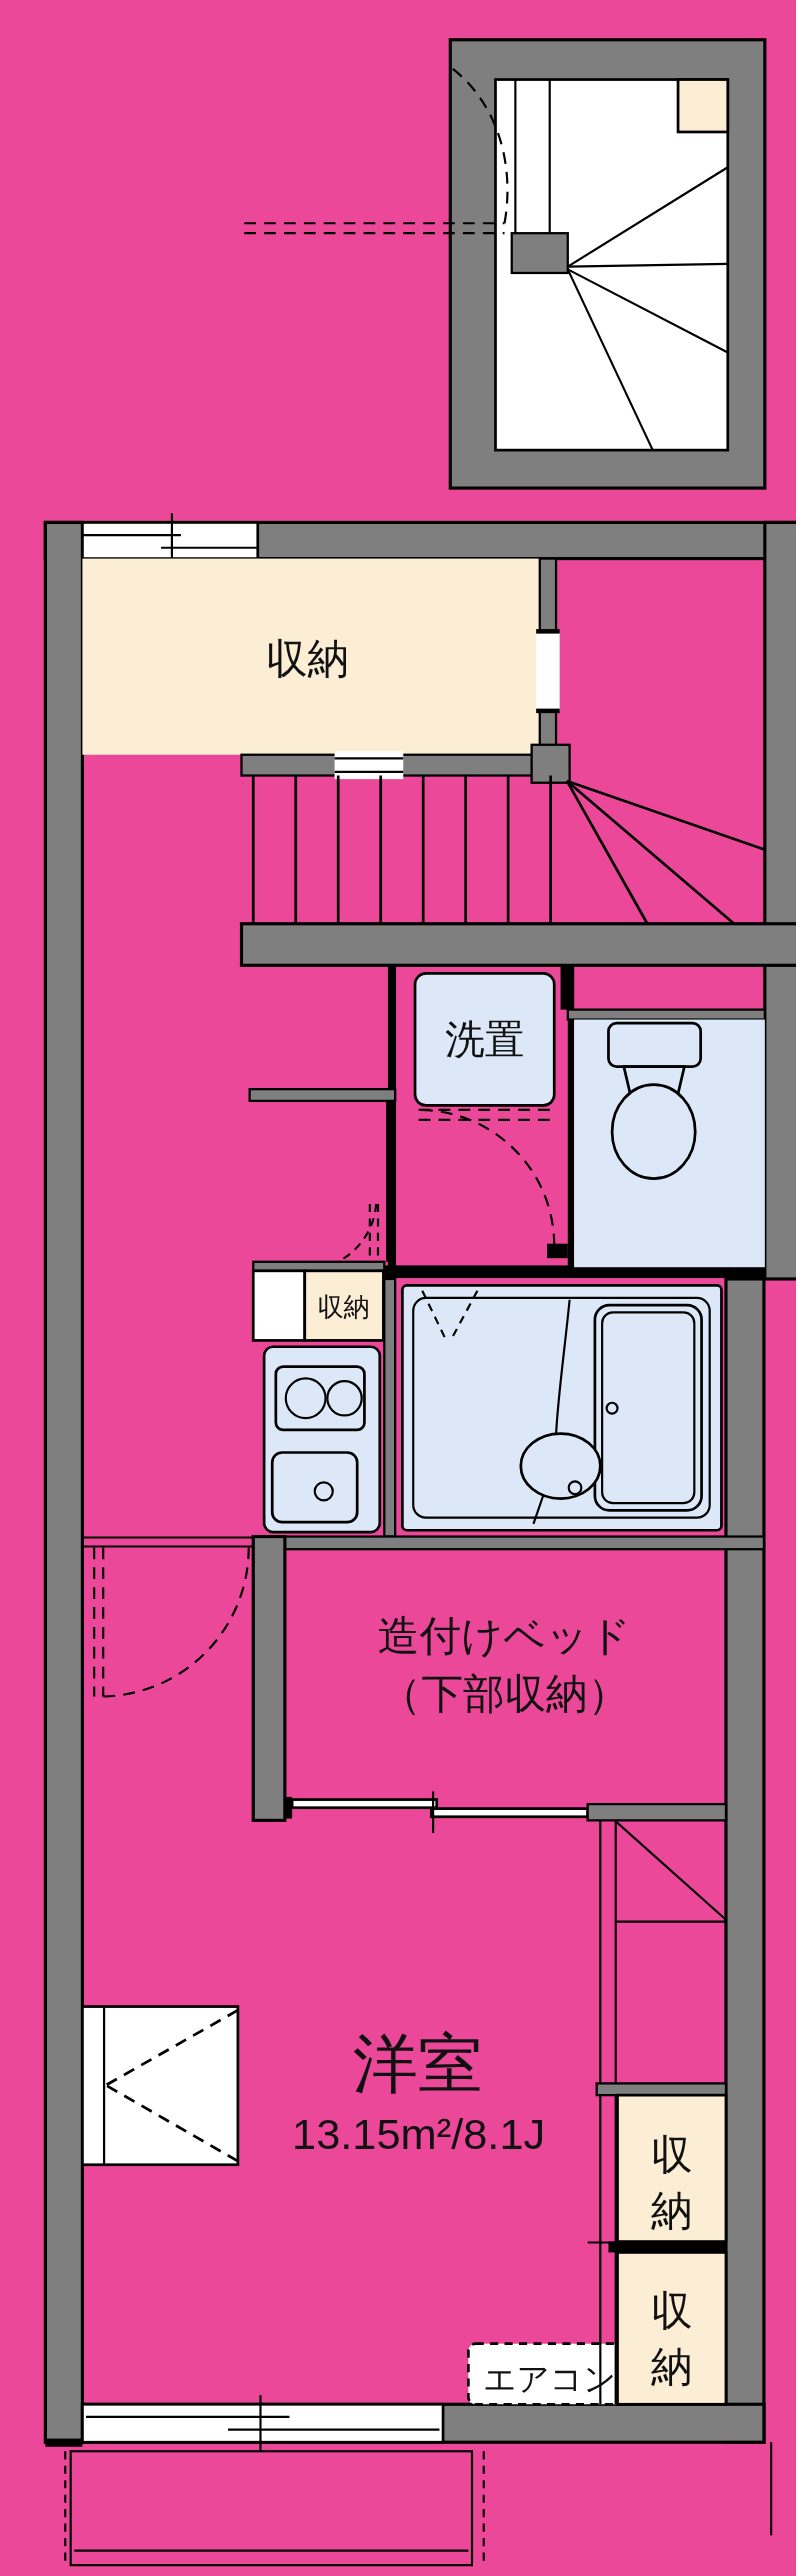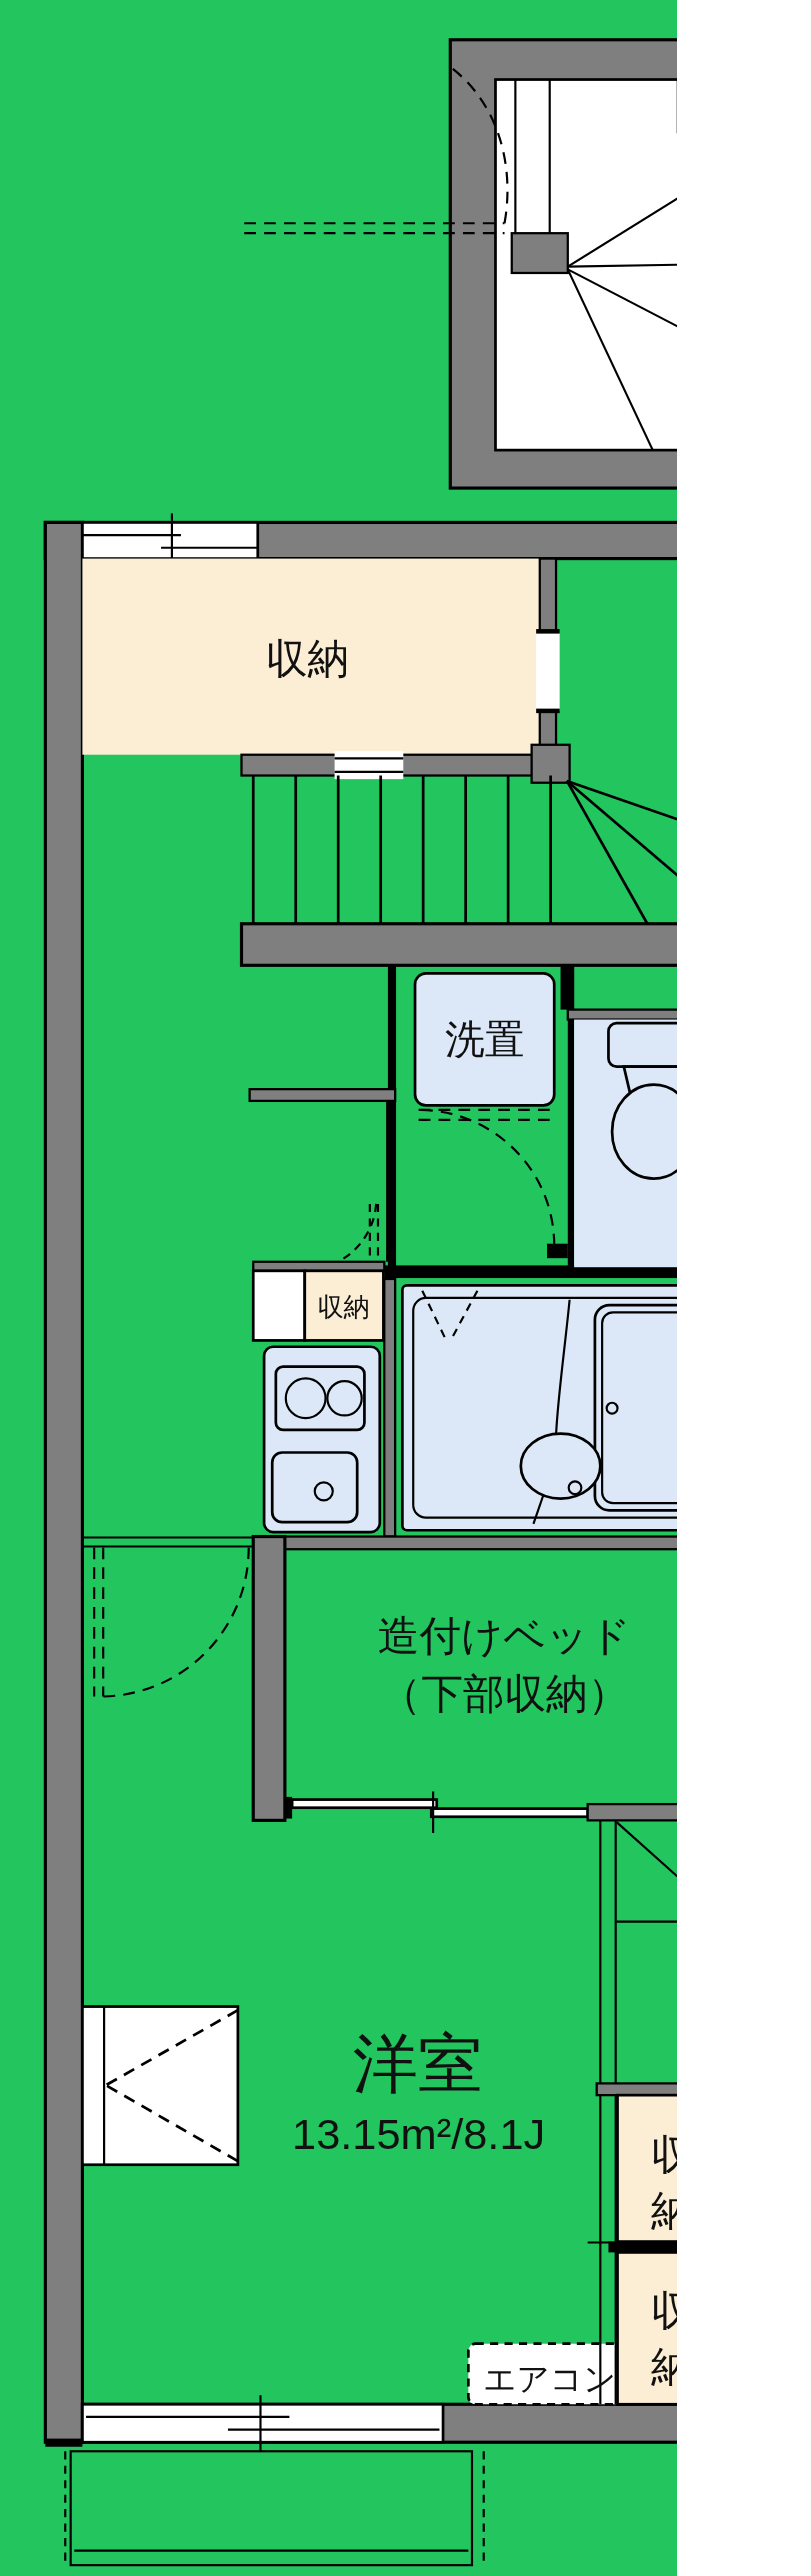--- a/index.html
+++ b/index.html
@@ -1,16 +1,16 @@
 <!DOCTYPE html>
 <html style="font-size:14.5px"><head>
 <meta charset="utf-8">
 <style>
   html,body{margin:0;padding:0;background:#fff}
-  .plan{position:relative;width:677px;height:2576px;background:#22c55e;overflow:hidden}
+  .plan{position:relative;width:796px;height:2576px;background:#ec4899;overflow:hidden}
   svg{display:block}
   .wall{fill:#7f7f7f;stroke:#000;stroke-width:3.5}
   .wall2{fill:#7f7f7f;stroke:#000;stroke-width:2.5}
   .blk{fill:#000;stroke:none}
   .ln{stroke:#000;fill:none;stroke-width:3}
   .ln2{stroke:#000;fill:none;stroke-width:2.4}
   .wt{fill:#fff;stroke:#000;stroke-width:3}
   .wtn{fill:#fff;stroke:none}
   .cream{fill:#fbeed5;stroke:#000;stroke-width:3}
   .creamflat{fill:#fbeed5;stroke:none}

